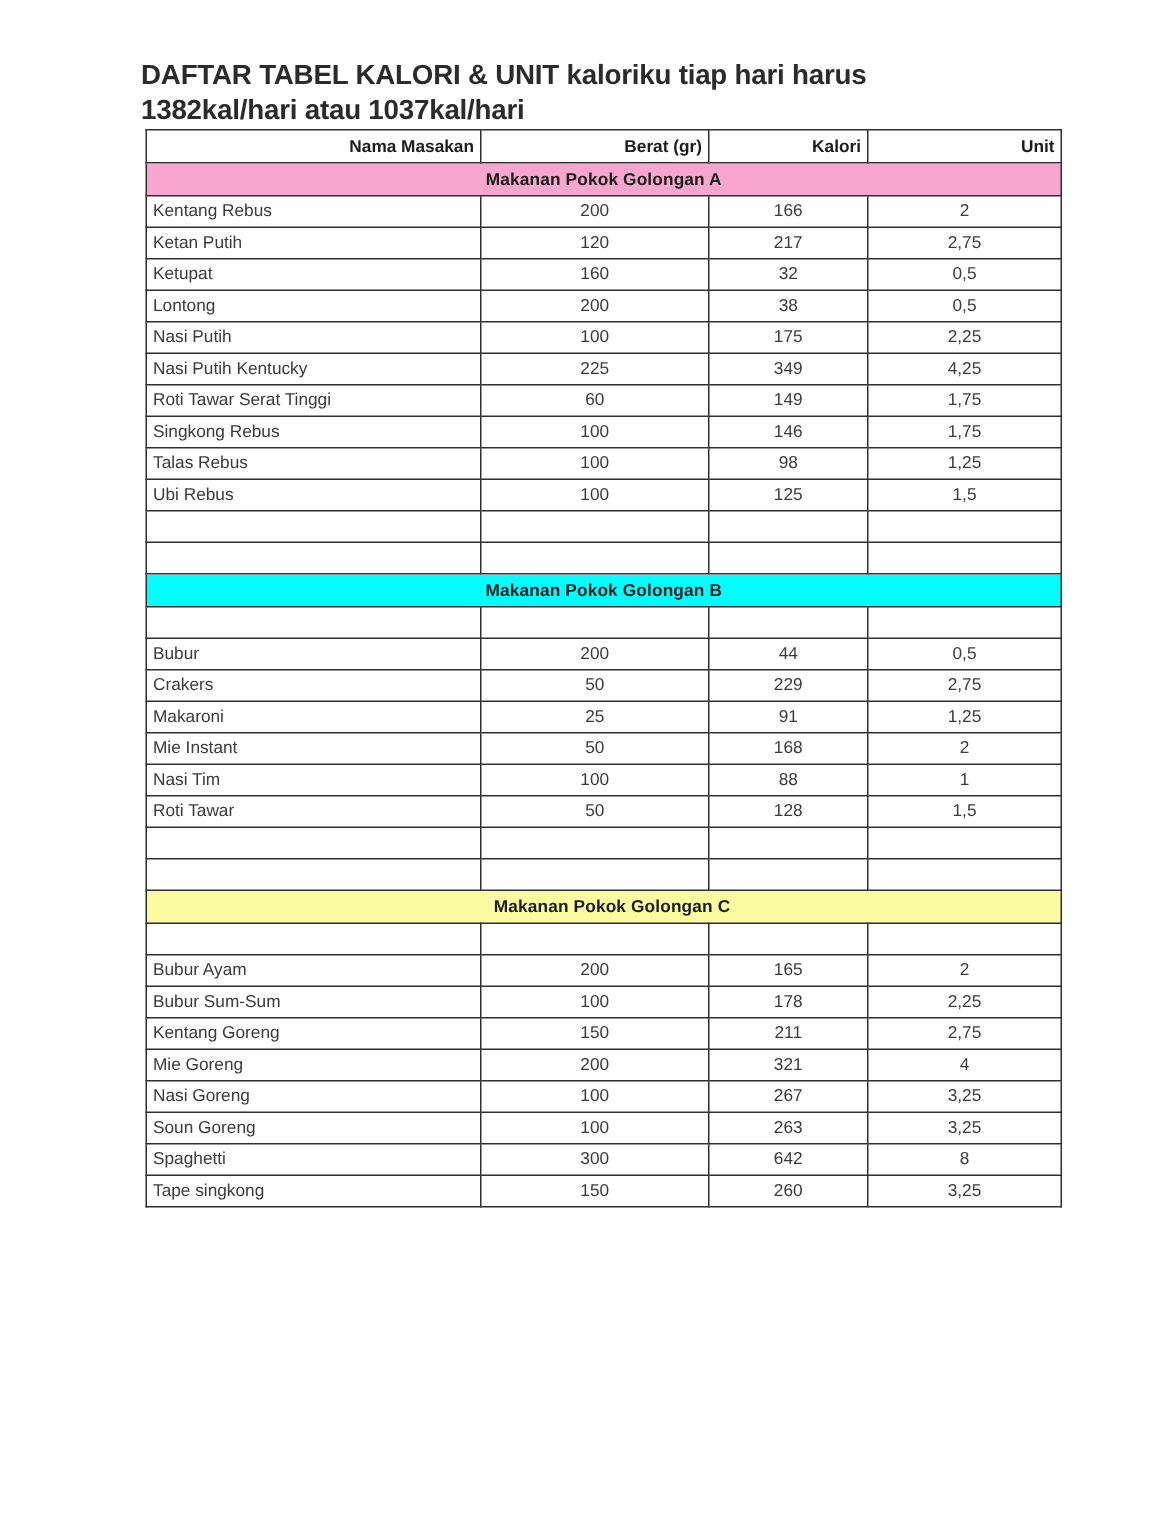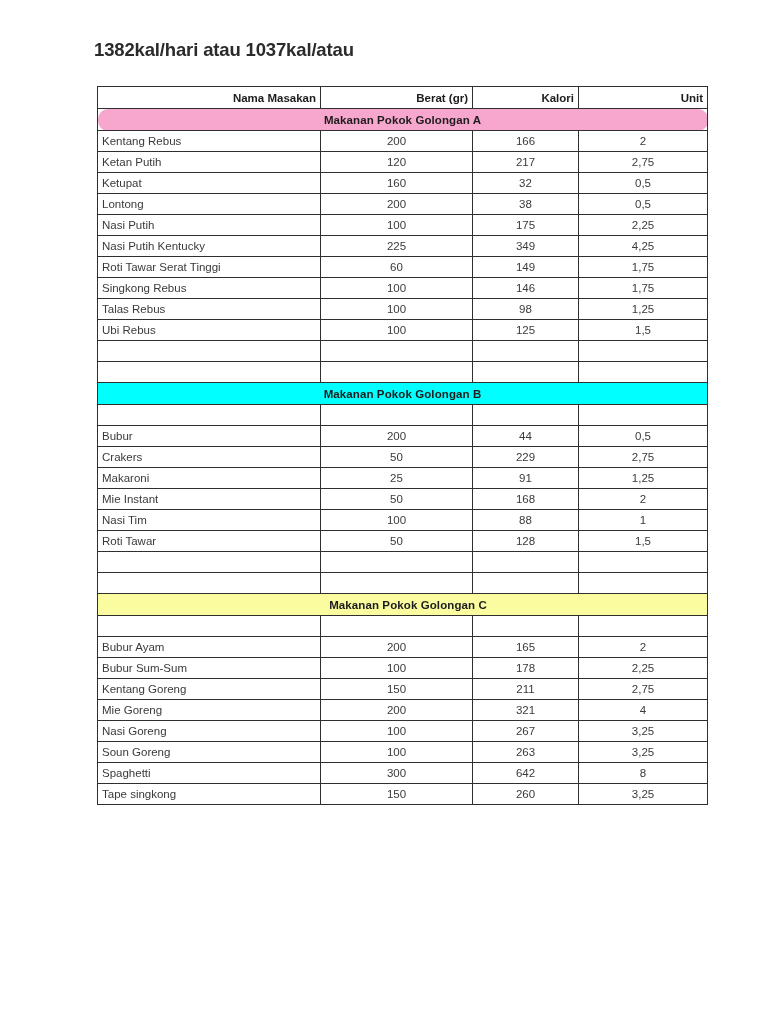--- a/index.html
+++ b/index.html
@@ -83,36 +83,37 @@
     text-align: center;
   }
   tr.section td {
     text-align: center;
     font-weight: bold;
     font-size: 11.5px;
     color: #1c1c1c;
     height: 22px;
     letter-spacing: 0.1px;
   }
-  tr.section.a td { background: #f7a6ce; border-radius: 10px; }
+  tr.section.a td { background: #f7a6ce; }
   tr.section.b td { background: #00ffff; }
   tr.section.c td { background: #fbfba0; }
 
   tr.blank td {
     height: 21px;
     background: #ffffff;
   }
 </style>
 </head>
 <body>
 
 <div class="page">
 
   <div class="doc-title">
-    <span class="line thin">1382kal/hari atau 1037kal/atau</span>
+    <span class="line">DAFTAR TABEL KALORI &amp; UNIT kaloriku tiap hari harus</span>
+    <span class="line thin">1382kal/hari atau 1037kal/hari</span>
   </div>
 
   <div class="table-wrap">
     <table class="kalori">
       <colgroup>
         <col class="c-name">
           <col class="c-berat">
           <col class="c-kal">
           <col class="c-unit">
       </colgroup>

